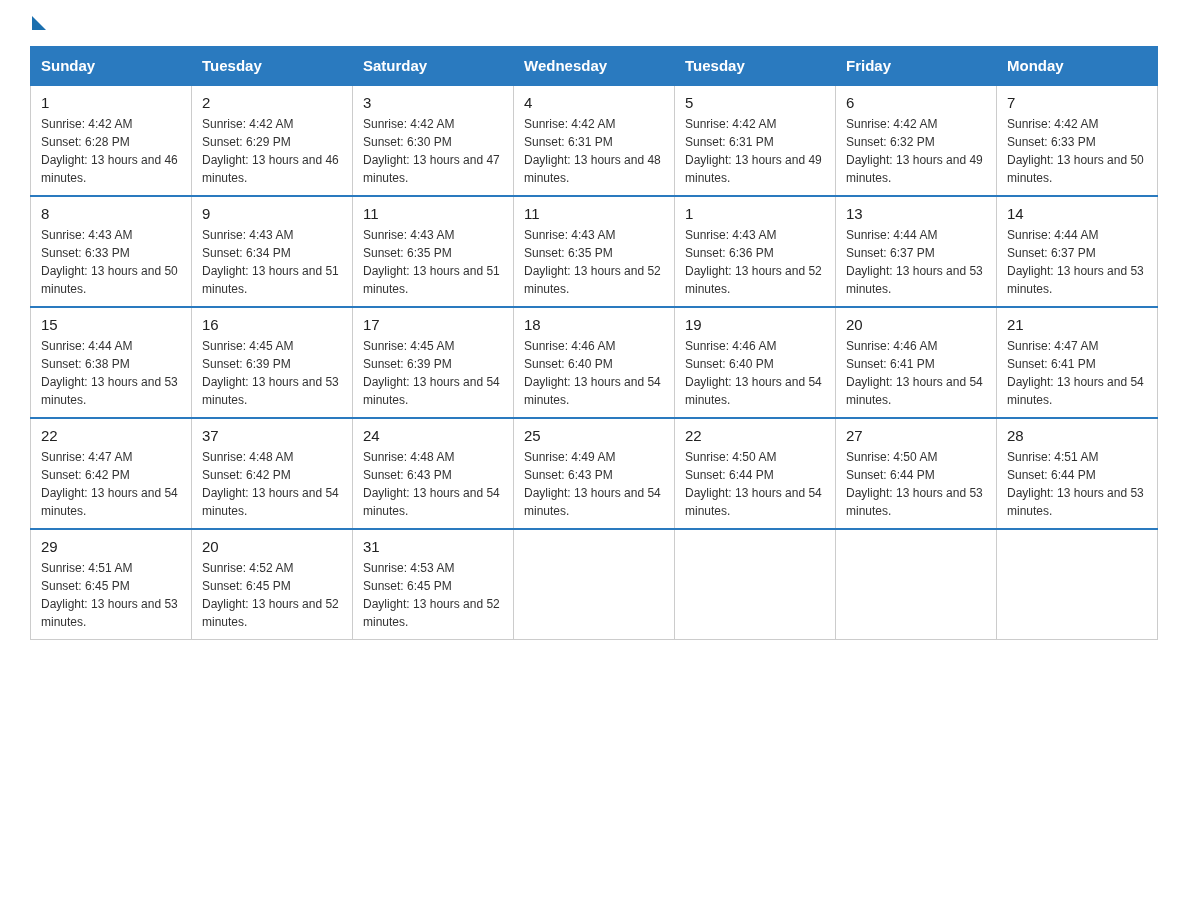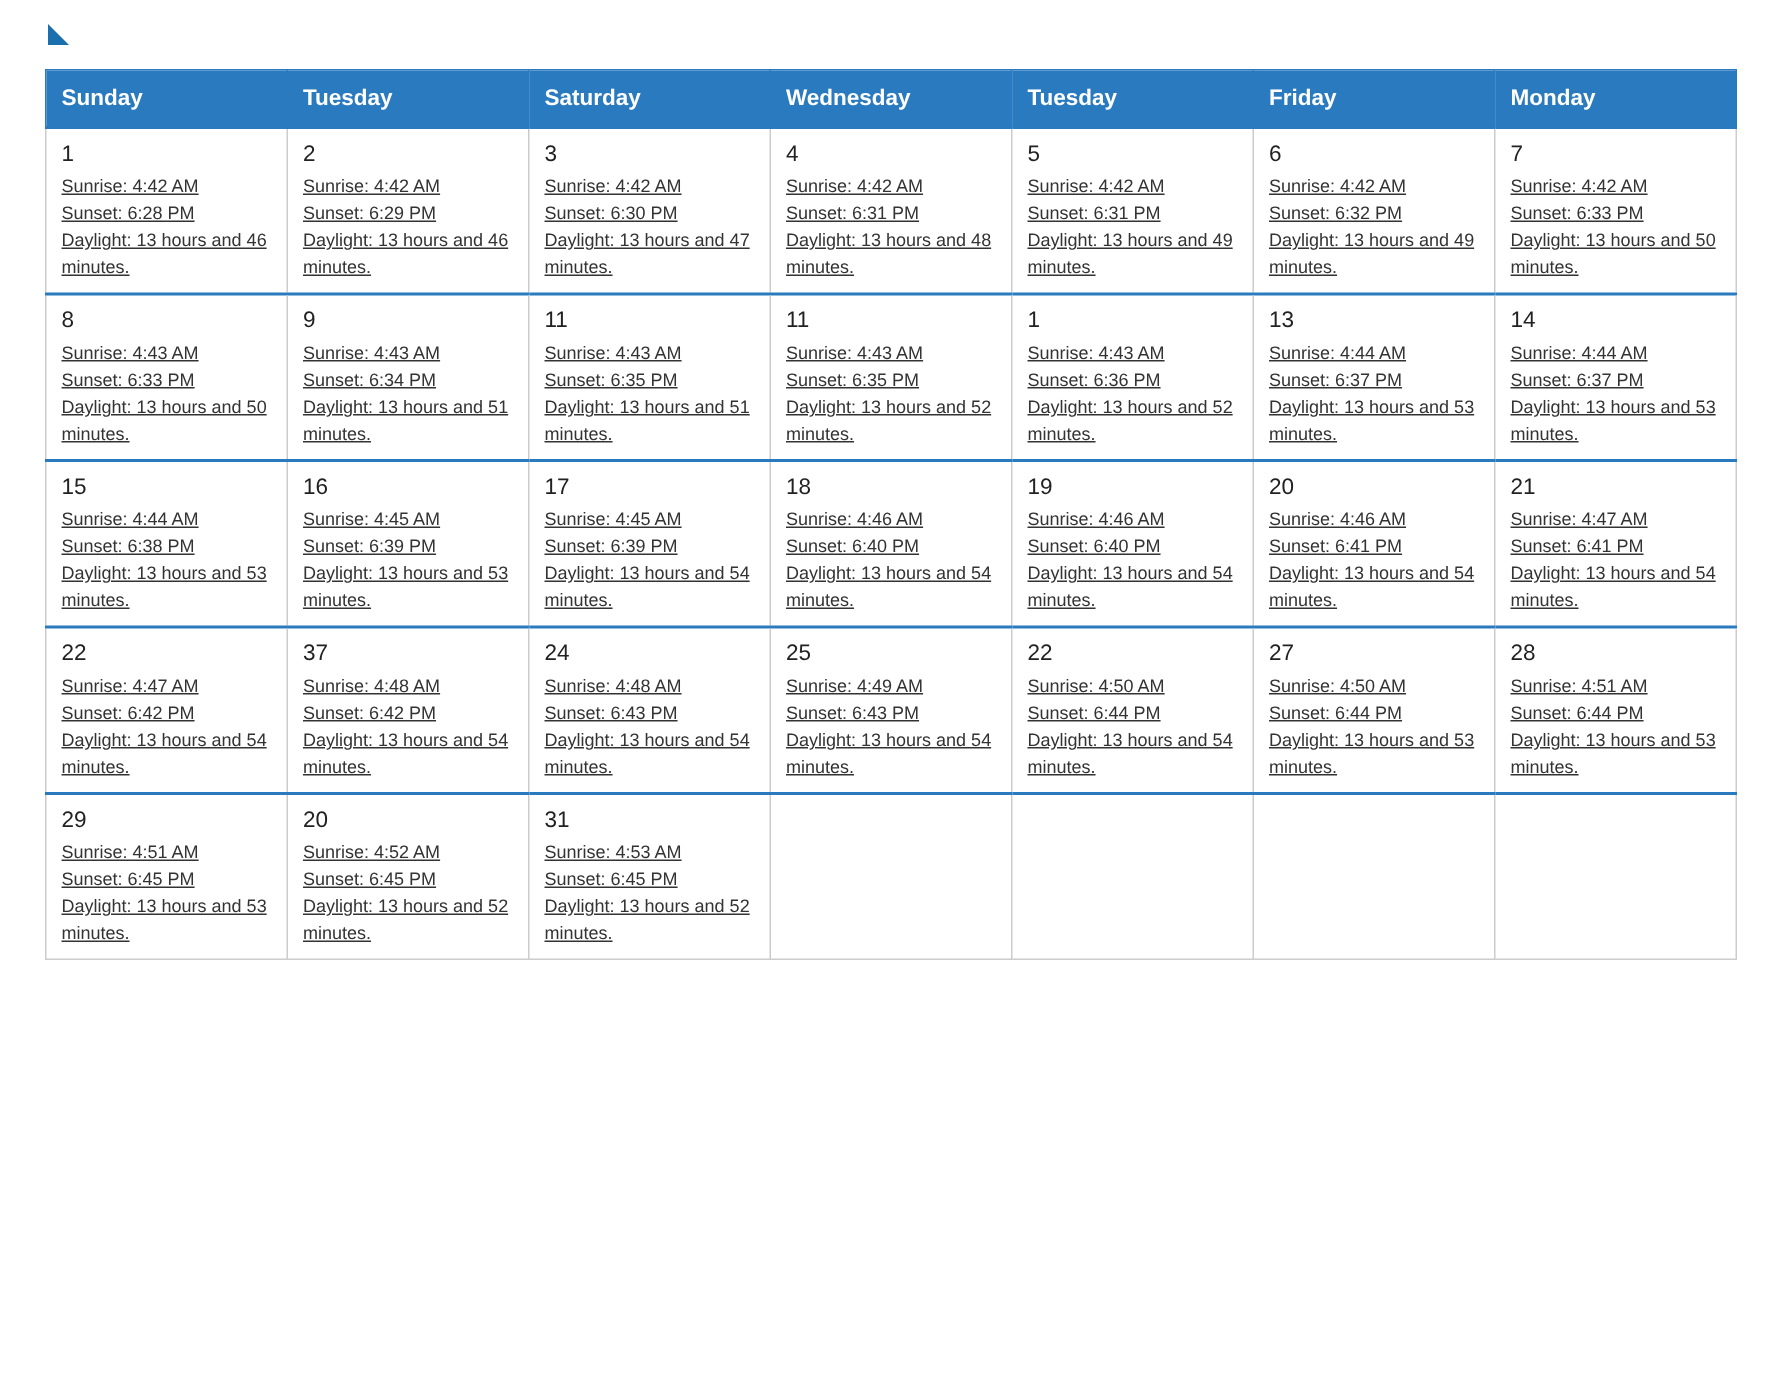--- a/index.html
+++ b/index.html
@@ -94,21 +94,20 @@
       font-size: 15px;
       font-weight: normal;
       color: #222;
       display: block;
       margin-bottom: 4px;
     }
     .day-info {
       font-size: 12px;
       line-height: 1.5;
       color: #333;
-      text-decoration: underline;
     }
   </style>
 </head>
 <body>
 
 <div class="header">
   <div class="logo-wrapper">
     <div class="logo-line1">
       <span class="logo-text-general"></span>
       <span class="logo-triangle"></span>

